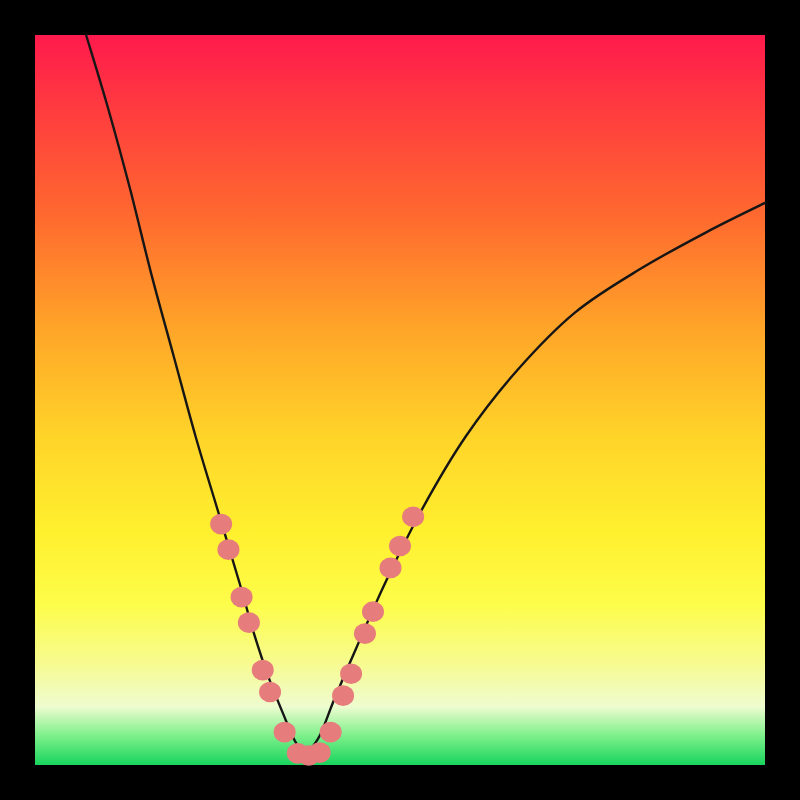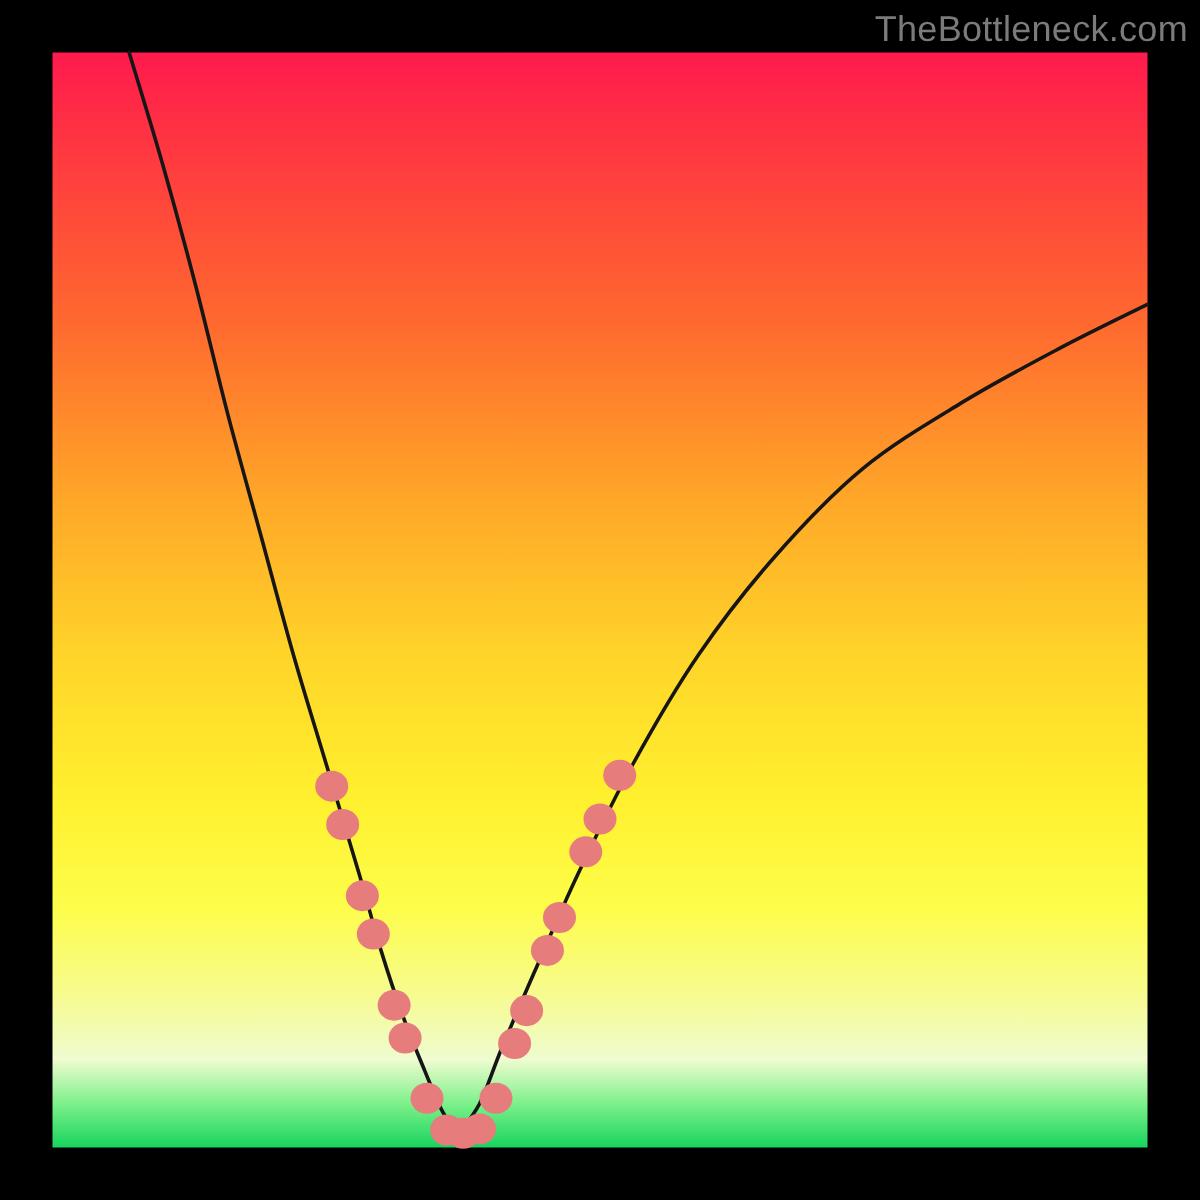--- a/index.html
+++ b/index.html
@@ -80,14 +80,13 @@
           <ellipse cx="308.06" cy="660.65" rx="11" ry="10.34" fill="#e77c7d" stroke="#d76a6b" stroke-width="0"></ellipse>
           <ellipse cx="316.09" cy="638.75" rx="11" ry="10.34" fill="#e77c7d" stroke="#d76a6b" stroke-width="0"></ellipse>
           <ellipse cx="329.96" cy="598.60" rx="11" ry="10.34" fill="#e77c7d" stroke="#d76a6b" stroke-width="0"></ellipse>
           <ellipse cx="337.99" cy="576.70" rx="11" ry="10.34" fill="#e77c7d" stroke="#d76a6b" stroke-width="0"></ellipse>
           <ellipse cx="355.51" cy="532.90" rx="11" ry="10.34" fill="#e77c7d" stroke="#d76a6b" stroke-width="0"></ellipse>
           <ellipse cx="365.00" cy="511.00" rx="11" ry="10.34" fill="#e77c7d" stroke="#d76a6b" stroke-width="0"></ellipse>
           <ellipse cx="378.14" cy="481.80" rx="11" ry="10.34" fill="#e77c7d" stroke="#d76a6b" stroke-width="0"></ellipse>
         </g>
     </svg>
   </div>
-  <div class="watermark">TheBottleneck.com</div>
 </div>
 
 </body></html>

